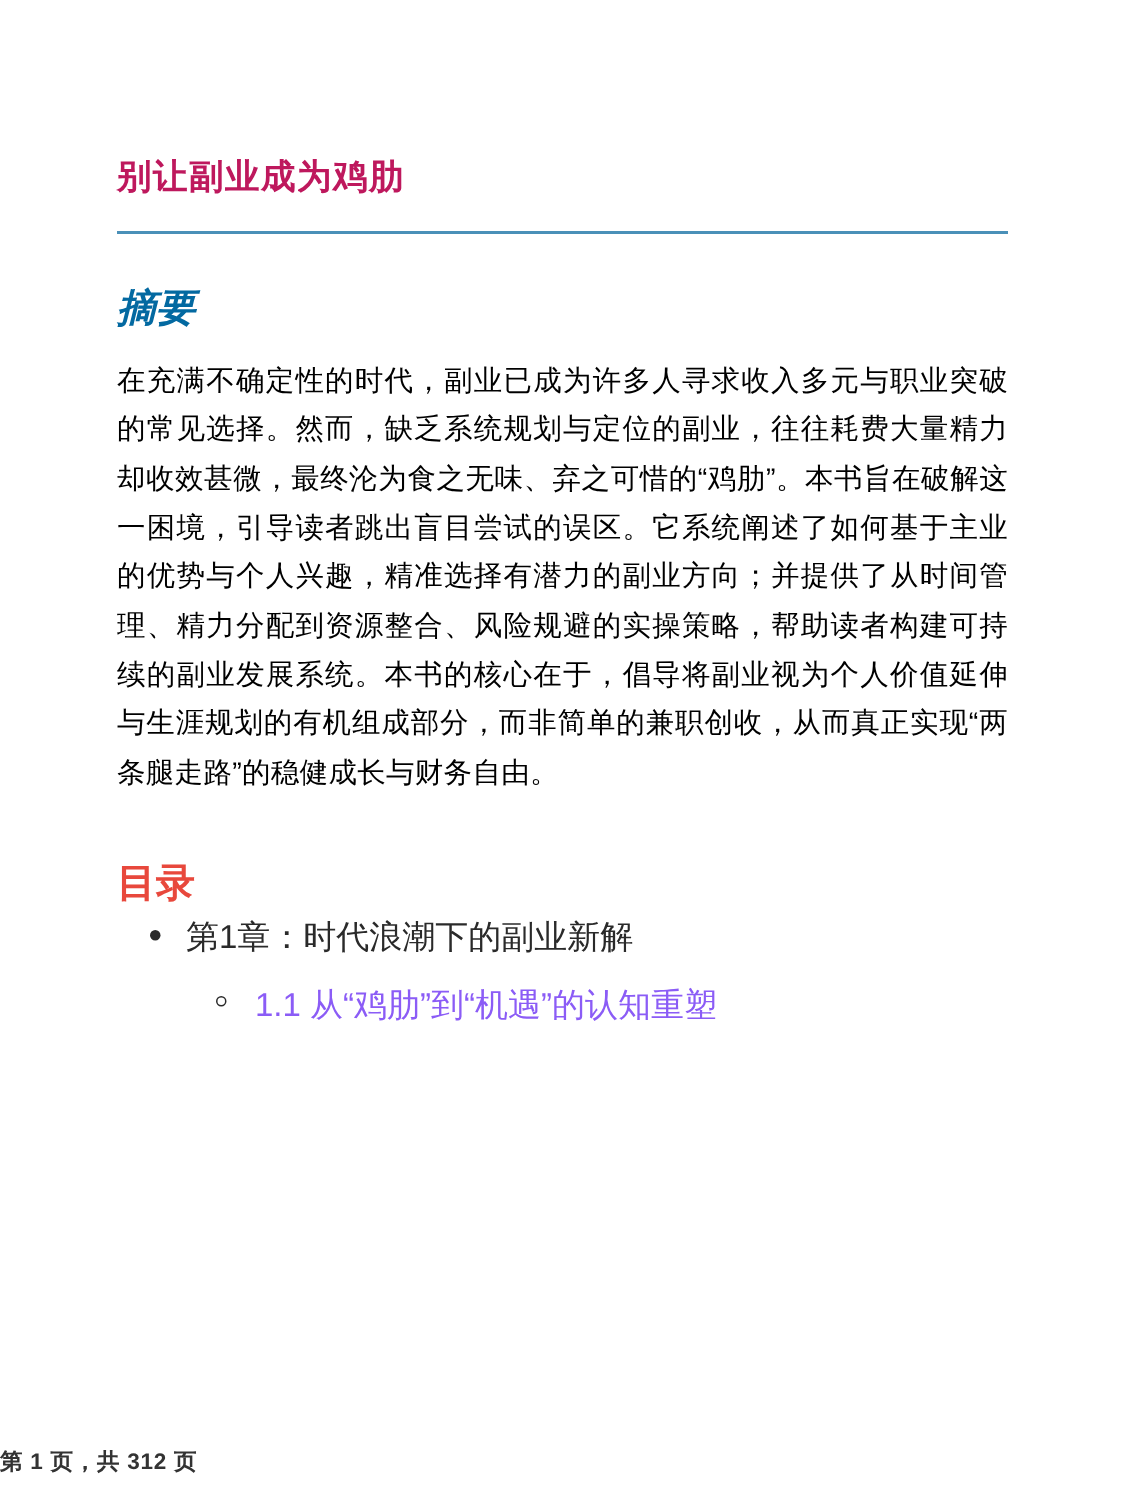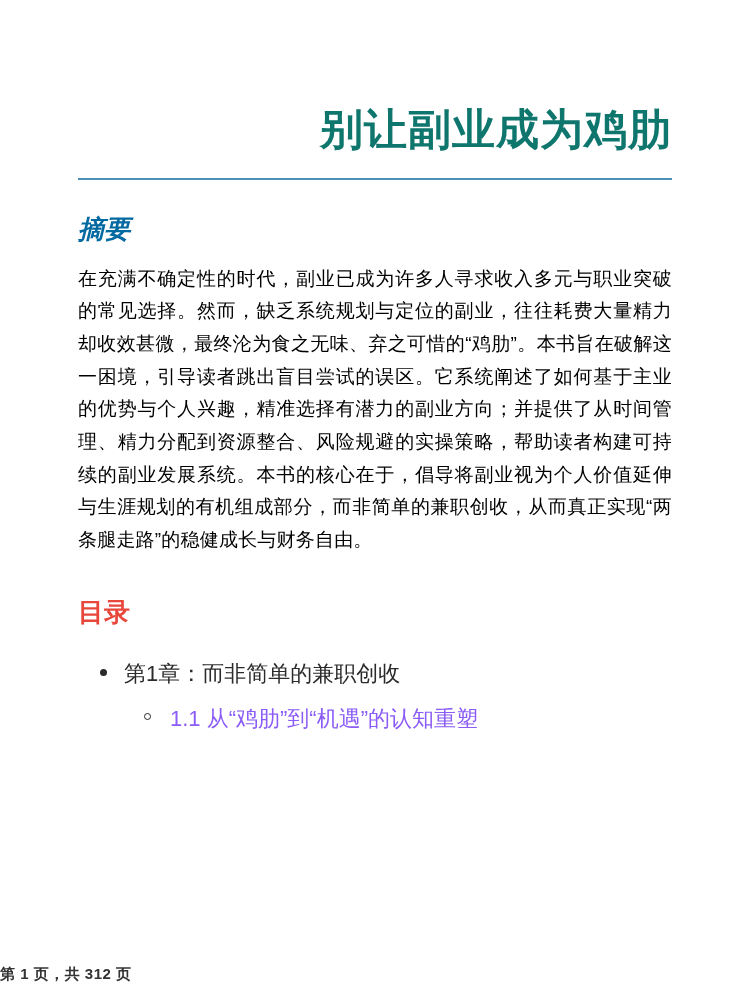--- a/index.html
+++ b/index.html
@@ -15,27 +15,26 @@
     overflow: hidden;
   }
   .page {
     position: relative;
     width: 750px;
     height: 1000px;
     box-sizing: border-box;
     padding: 104px 78px 0 78px;
   }
   .doc-title {
-    font-size: 43px;
+    font-size: 23px;
     font-weight: bold;
-    color: #0f766e;
+    color: #be185d;
     letter-spacing: 1px;
     line-height: 1.2;
     margin: 0 0 22px 0;
-    text-align: right;
   }
   .title-rule {
     height: 2px;
     background: #4a90b8;
     width: 100%;
     margin: 0 0 34px 0;
   }
   .section-heading {
     font-size: 26px;
     font-weight: bold;
@@ -50,21 +49,21 @@
     color: #000000;
     text-align: justify;
     text-justify: inter-ideograph;
     margin: 0 0 40px 0;
     letter-spacing: 0.2px;
   }
   .toc-heading {
     font-size: 26px;
     font-weight: bold;
     color: #e8483c;
-    margin: 0 0 29px 0;
+    margin: 0 0 4px 0;
     line-height: 1.2;
   }
   ul.toc-level1 {
     list-style: none;
     margin: 0;
     padding: 0;
   }
   ul.toc-level1 > li.toc-chapter {
     position: relative;
     font-size: 22px;
@@ -127,21 +126,21 @@
 
   <h2 class="section-heading">摘要</h2>
 
   <p class="abstract-body">在充满不确定性的时代，副业已成为许多人寻求收入多元与职业突破的常见选择。然而，缺乏系统规划与定位的副业，往往耗费大量精力却收效甚微，最终沦为食之无味、弃之可惜的“鸡肋”。本书旨在破解这一困境，引导读者跳出盲目尝试的误区。它系统阐述了如何基于主业的优势与个人兴趣，精准选择有潜力的副业方向；并提供了从时间管理、精力分配到资源整合、风险规避的实操策略，帮助读者构建可持续的副业发展系统。本书的核心在于，倡导将副业视为个人价值延伸与生涯规划的有机组成部分，而非简单的兼职创收，从而真正实现“两条腿走路”的稳健成长与财务自由。</p>
 
   <h2 class="toc-heading">目录</h2>
 
   <ul class="toc-level1">
     <li class="toc-chapter">
       <span class="bullet-disc"></span>
-      <span>第1章：而非简单的兼职创收</span>
+      <span>第1章：时代浪潮下的副业新解</span>
       <ul class="toc-level2">
         <li class="toc-section">
           <span class="bullet-circle"></span>
           <span>1.1 从“鸡肋”到“机遇”的认知重塑</span>
         </li>
       </ul>
     </li>
   </ul>
 
   <div class="page-footer">第 1 页，共 312 页</div>

